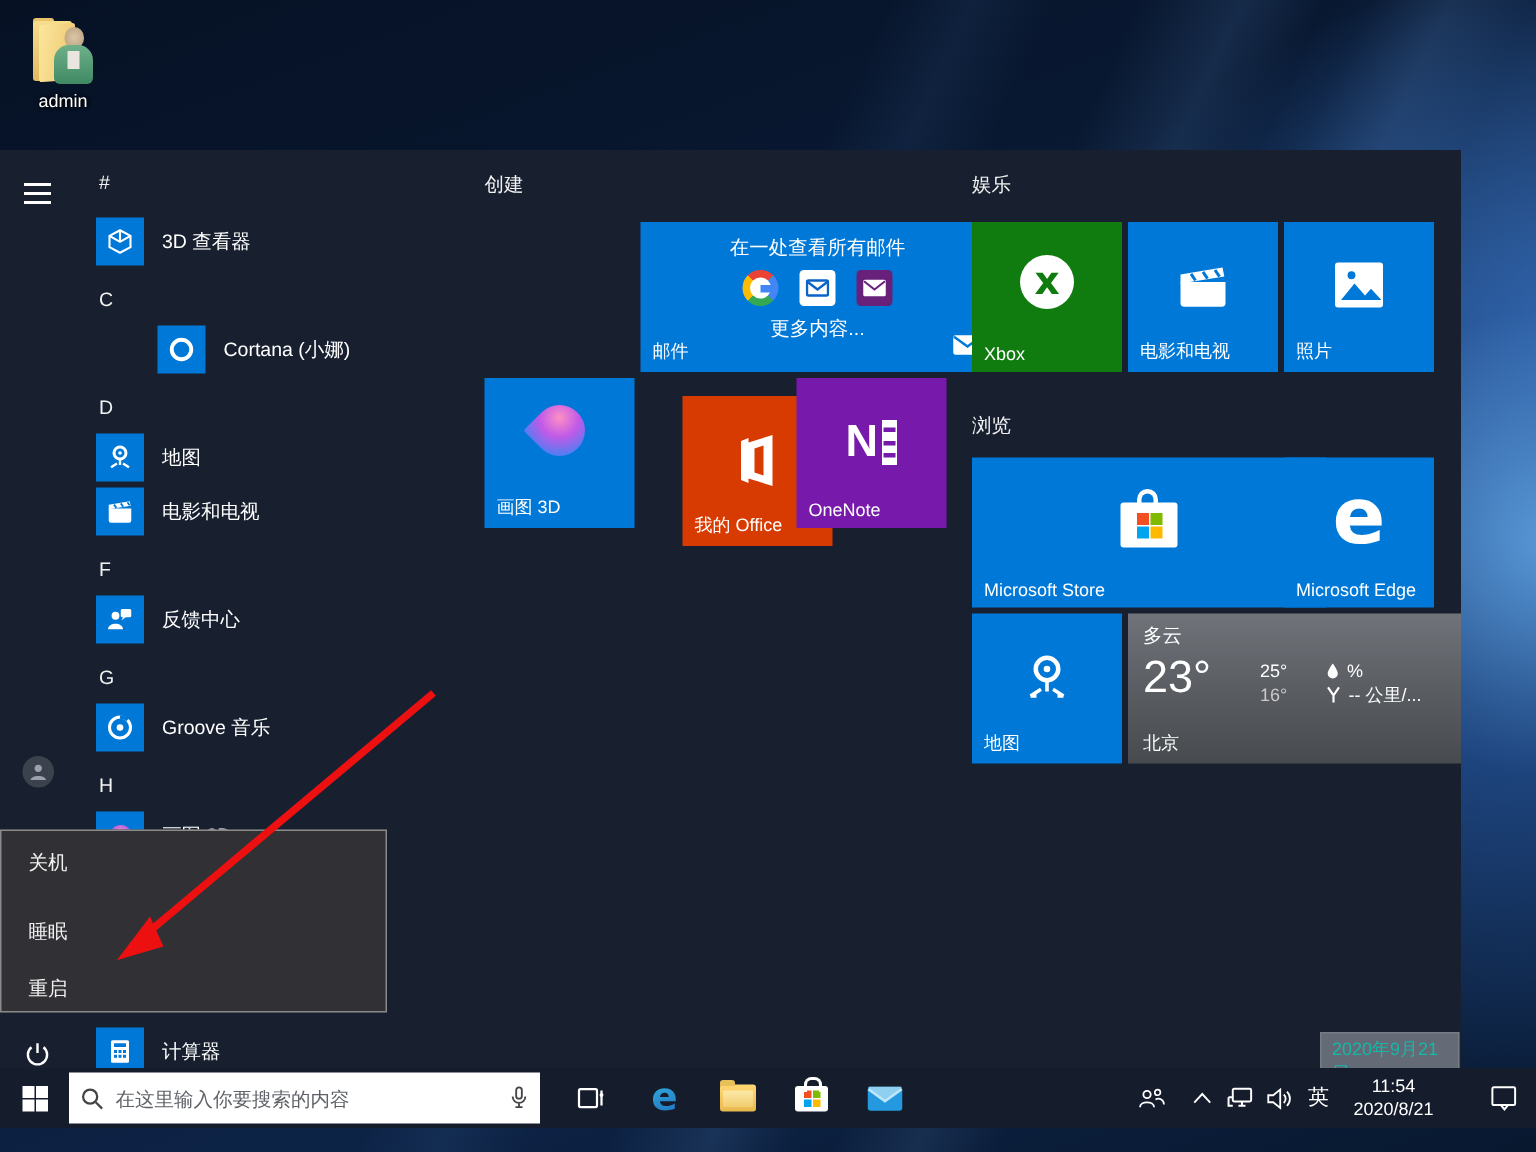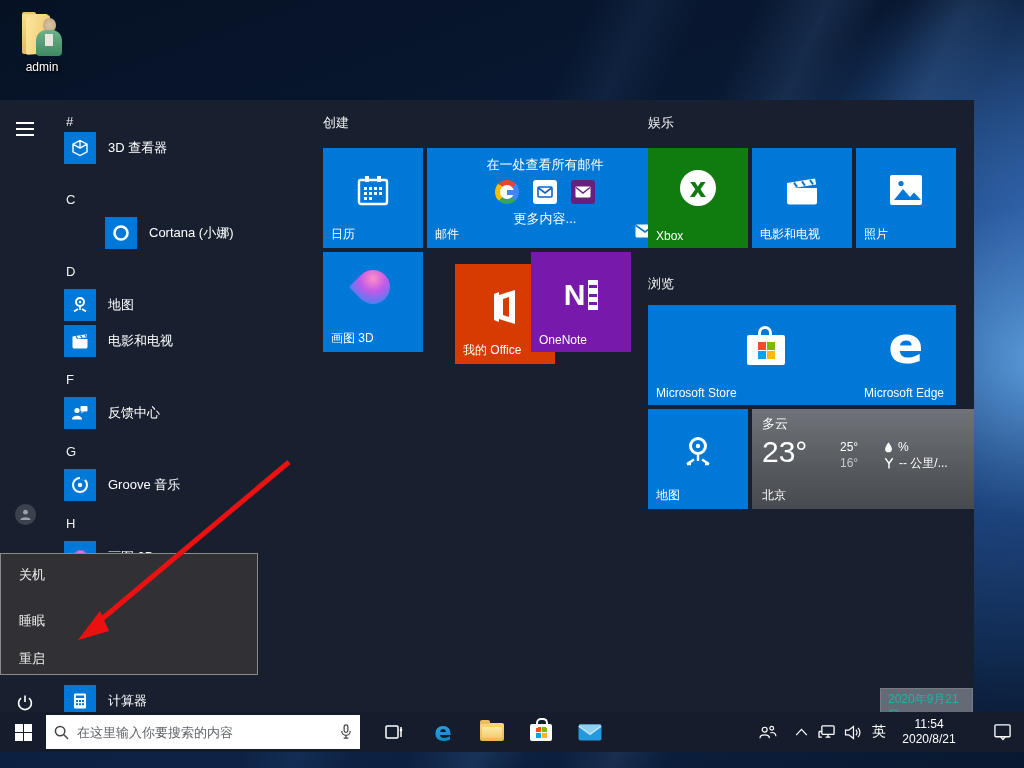--- a/index.html
+++ b/index.html
@@ -166,21 +166,21 @@
     </span>
   </div>
   <div class="rail-btn" style="top:590px;">
     <svg width="18" height="18" viewBox="0 0 18 18">
       <path d="M5 4.2 A6.4 6.4 0 1 0 13 4.2" fill="none" stroke="#fff" stroke-width="1.6"></path>
       <line x1="9" y1="1.5" x2="9" y2="8" stroke="#fff" stroke-width="1.6"></line>
     </svg>
   </div>
 
   <div class="sec-letter" style="top:14px;">#</div>
-  <div class="app-item" style="top:32px;">
+  <div class="app-item" style="top:45px;">
     <span class="app-ico">
       <svg width="18" height="18" viewBox="0 0 18 18">
           <path d="M9 1.5 L16 5.2 V12.8 L9 16.5 L2 12.8 V5.2 Z M9 1.5 V9.2 M2 5.2 L9 9.2 L16 5.2" fill="none" stroke="#fff" stroke-width="1.4"></path>
         </svg>
     </span>
     <span class="alabel">3D 查看器</span>
   </div>
 
   <div class="sec-letter" style="top:92px;">C</div>
   <div class="app-item" style="top:117px;padding-left:41px;">
@@ -263,42 +263,20 @@
         </svg>
     </span>
     <span class="alabel">计算器</span>
   </div>
   <div class="app-item" style="top:621px;">
     <span class="app-ico"></span>
   </div>
 
   <div class="group-title" style="left:323px; top:14px;">创建</div>
 
-  <div class="tile" style="left:323px; top:48px;">
-    <div class="cicon">
-      <svg width="38" height="38" viewBox="0 0 38 38">
-          <rect x="5" y="8" width="28" height="24" rx="2" fill="none" stroke="#fff" stroke-width="2.4"></rect>
-          <rect x="11" y="4" width="4" height="6" fill="#fff"></rect>
-          <rect x="23" y="4" width="4" height="6" fill="#fff"></rect>
-          <g fill="#fff">
-            <rect x="10" y="15" width="3" height="3"></rect>
-            <rect x="15" y="15" width="3" height="3"></rect>
-            <rect x="20" y="15" width="3" height="3"></rect>
-            <rect x="25" y="15" width="3" height="3"></rect>
-            <rect x="10" y="20" width="3" height="3"></rect>
-            <rect x="15" y="20" width="3" height="3"></rect>
-            <rect x="20" y="20" width="3" height="3"></rect>
-            <rect x="25" y="20" width="3" height="3"></rect>
-            <rect x="10" y="25" width="3" height="3"></rect>
-            <rect x="15" y="25" width="3" height="3"></rect>
-          </g>
-        </svg>
-    </div>
-    <div class="tlabel">日历</div>
-  </div>
 
   <div class="tile wide" style="left:427px; top:48px;">
     <div class="mail-head">在一处查看所有邮件</div>
     <div class="mail-icons">
       <span class="gicon"></span>
       <span class="sq-icon sq-white">
         <svg width="16" height="12" viewBox="0 0 16 12">
             <rect x="1" y="1" width="14" height="10" rx="1" fill="none" stroke="#0a64c8" stroke-width="1.6"></rect>
             <path d="M1.5 2 L8 7 L14.5 2" fill="none" stroke="#0a64c8" stroke-width="1.6"></path>
           </svg>

